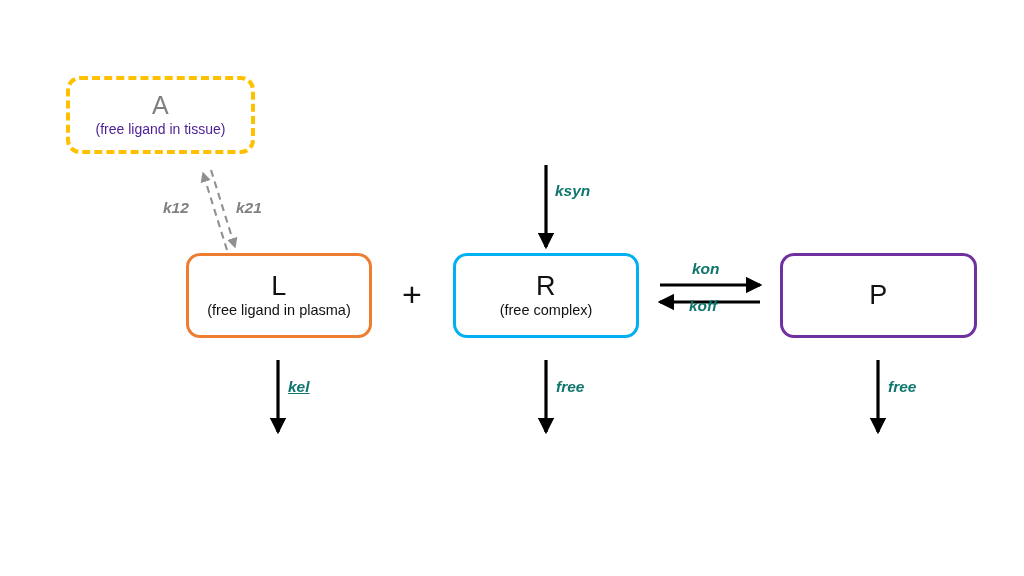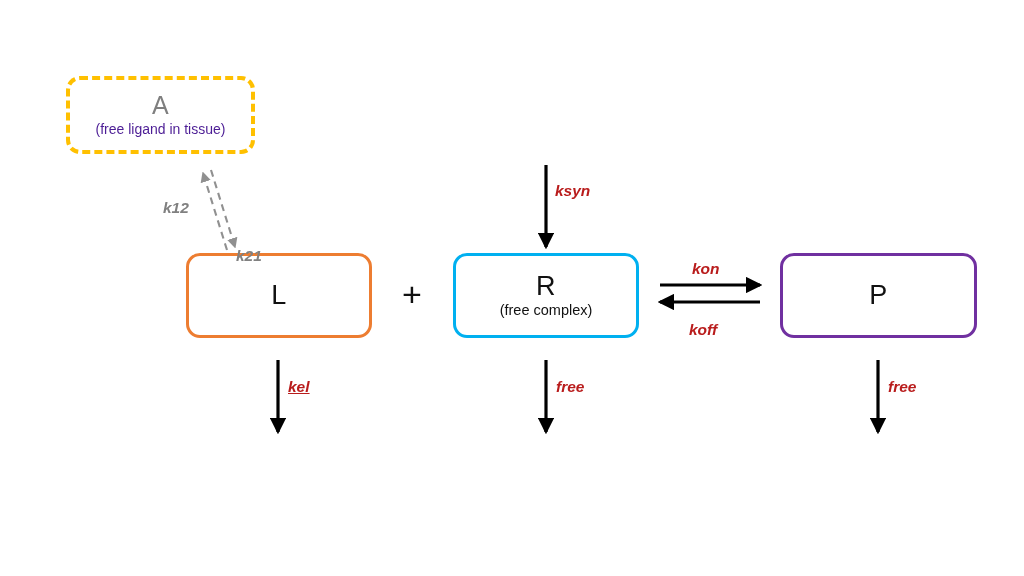--- a/index.html
+++ b/index.html
@@ -82,30 +82,30 @@
     color: #111111;
     font-family: "Liberation Sans", sans-serif;
   }
 
   
   .rate {
     position: absolute;
     font-style: italic;
     font-weight: bold;
     font-size: 15.5px;
-    color: #b91c1c;
+    color: #0f766e;
     white-space: nowrap;
   }
   .rate.gray { color: #808080; font-style: italic; }
 
   #lbl-k12   { left: 163px; top: 199px; }
-  #lbl-k21   { left: 236px; top: 199px; margin-top: 48px; }
+  #lbl-k21   { left: 236px; top: 199px; }
   #lbl-ksyn  { left: 555px; top: 182px; }
   #lbl-kon   { left: 692px; top: 260px; }
-  #lbl-koff  { left: 689px; top: 321px; }
+  #lbl-koff  { left: 689px; top: 297px; }
   #lbl-kel   { left: 288px; top: 378px; text-decoration: underline; }
   #lbl-kdeg  { left: 556px; top: 378px; }
   #lbl-kint  { left: 888px; top: 378px; }
 </style>
 </head>
 <body>
 
 <svg id="canvas" viewBox="0 0 1024 576" xmlns="http://www.w3.org/2000/svg">
   <defs>
     <marker id="arrow-black" viewBox="0 0 10 10" refX="8.6" refY="5" markerWidth="5.2" markerHeight="5.2" orient="auto-start-reverse">
@@ -149,20 +149,21 @@
   </g>
 </svg>
 
 <div class="node" id="node-a">
   <div class="sym">A</div>
   <div class="desc">(free ligand in tissue)</div>
 </div>
 
 <div class="node" id="node-l">
   <div class="sym">L</div>
+  <div class="desc">(free ligand in plasma)</div>
 </div>
 
 <div id="plus-sign">+</div>
 
 <div class="node" id="node-r">
   <div class="sym">R</div>
   <div class="desc">(free complex)</div>
 </div>
 
 <div class="node" id="node-p">

